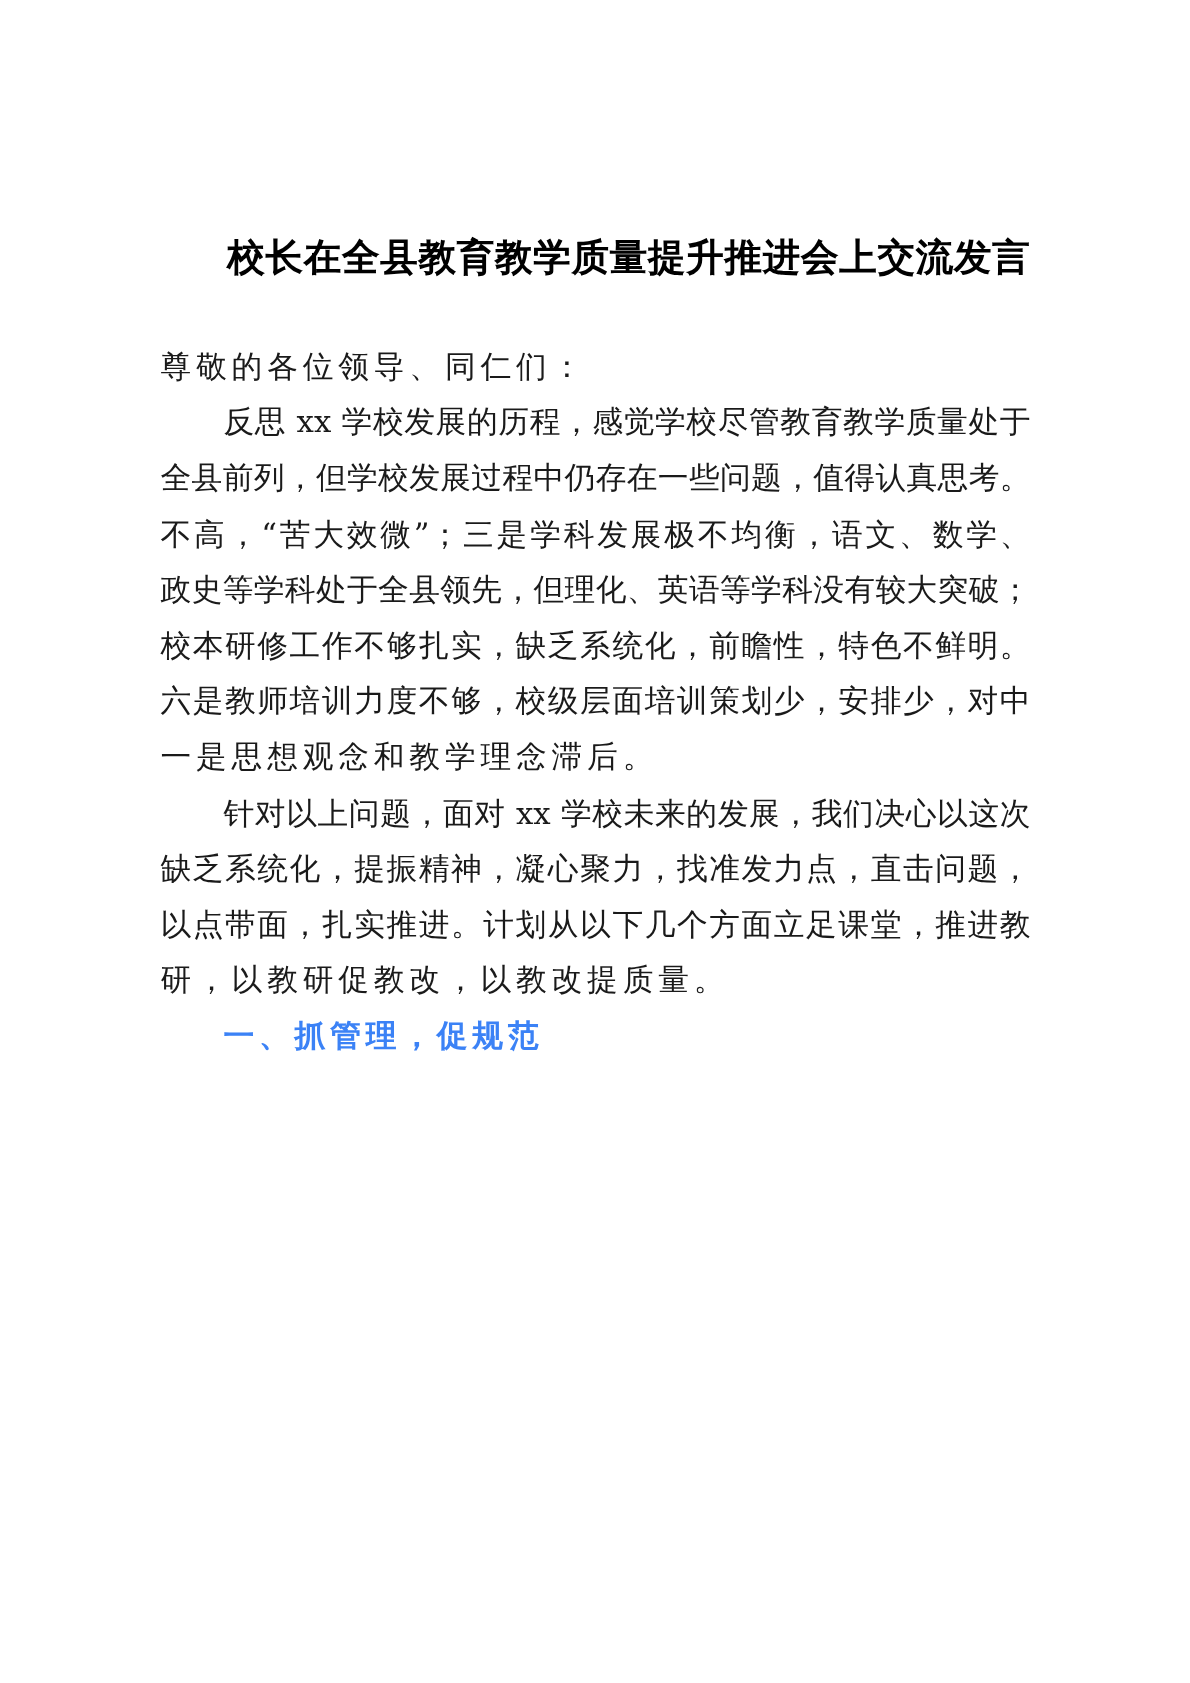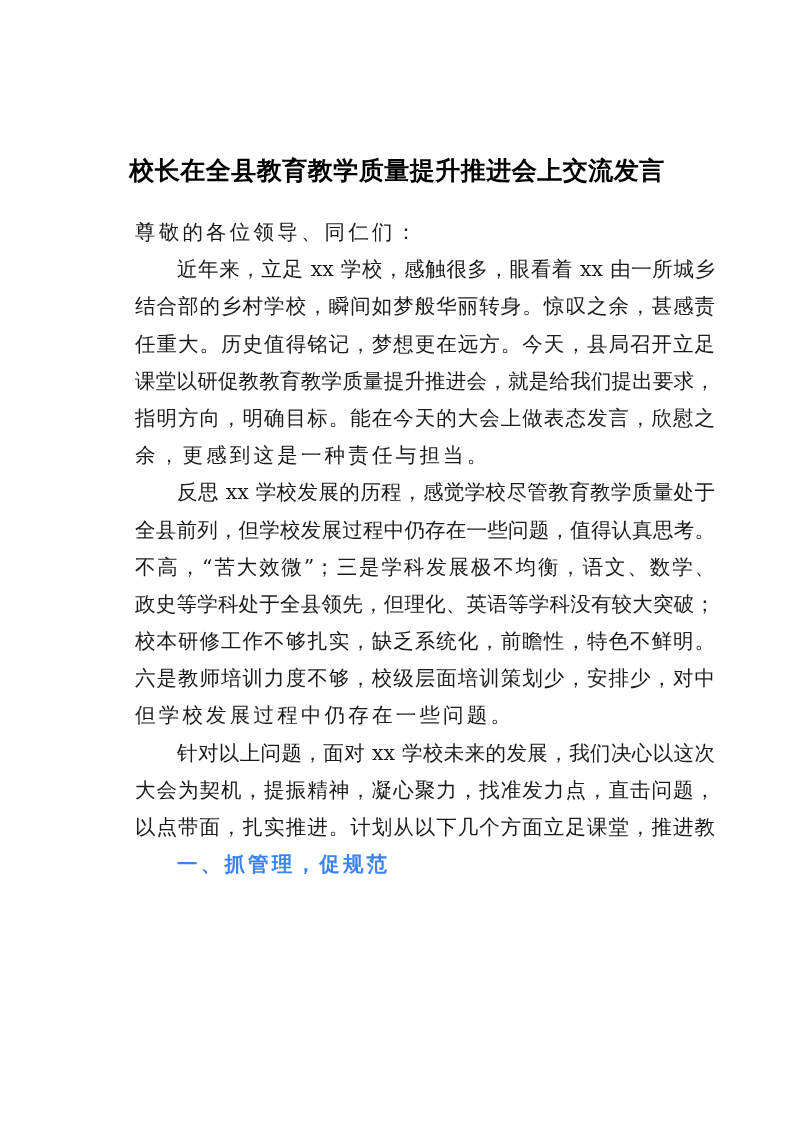--- a/index.html
+++ b/index.html
@@ -19,35 +19,34 @@
       position: absolute;
       left: 107px;
       top: 0;
       width: 580px;
     }
     .title {
       position: absolute;
       left: 0;
       top: 155px;
       width: 580px;
-      text-align: center;
-      font-family: Liberation Mono, monospace;
+      text-align: right;
+      font-family: Liberation Serif, serif;
       font-weight: bold;
       font-size: 25px;
       line-height: 36px;
       letter-spacing: 0.5px;
       white-space: nowrap;
       color: #000;
     }
     .body-text {
       position: absolute;
       left: 0;
-      top: 214px;
+      top: 226px;
       width: 580px;
-      margin-left: 28px;
     }
     .line {
       height: 37.2px;
       line-height: 37.2px;
       font-size: 20.5px;
       white-space: nowrap;
       letter-spacing: 3.2px;
       color: #1a1a1a;
     }
     .line.justify {
@@ -65,40 +64,33 @@
   </style>
 </head>
 <body>
 
 <div class="page">
   <div class="title">校长在全县教育教学质量提升推进会上交流发言</div>
 
   <div class="body-text">
     <div class="line">尊敬的各位领导、同仁们：</div>
 
-    <div>
-      <div class="line justify indent">近年来，立足 xx 学校，感触很多，眼看着 xx 由一所城乡</div>
-      <div class="line justify">结合部的乡村学校，瞬间如梦般华丽转身。惊叹之余，甚感责</div>
-      <div class="line justify">任重大。历史值得铭记，梦想更在远方。今天，县局召开立足</div>
-      <div class="line justify">课堂以研促教教育教学质量提升推进会，就是给我们提出要求，</div>
-      <div class="line justify">指明方向，明确目标。能在今天的大会上做表态发言，欣慰之</div>
-      <div class="line">余，更感到这是一种责任与担当。</div>
-    </div>
 
     <div>
       <div class="line justify indent">反思 xx 学校发展的历程，感觉学校尽管教育教学质量处于</div>
       <div class="line justify">全县前列，但学校发展过程中仍存在一些问题，值得认真思考。</div>
       <div class="line justify">不高，“苦大效微”；三是学科发展极不均衡，语文、数学、</div>
       <div class="line justify">政史等学科处于全县领先，但理化、英语等学科没有较大突破；</div>
       <div class="line justify">校本研修工作不够扎实，缺乏系统化，前瞻性，特色不鲜明。</div>
       <div class="line justify">六是教师培训力度不够，校级层面培训策划少，安排少，对中</div>
-      <div class="line">但学校发展过程中仍存在一些问题。</div>
+      <div class="line">一是思想观念和教学理念滞后。</div>
     </div>
 
     <div>
       <div class="line justify indent">针对以上问题，面对 xx 学校未来的发展，我们决心以这次</div>
-      <div class="line justify">大会为契机，提振精神，凝心聚力，找准发力点，直击问题，</div>
+      <div class="line justify">缺乏系统化，提振精神，凝心聚力，找准发力点，直击问题，</div>
       <div class="line justify">以点带面，扎实推进。计划从以下几个方面立足课堂，推进教</div>
+      <div class="line">研，以教研促教改，以教改提质量。</div>
     </div>
 
     <div class="line indent heading">一、抓管理，促规范</div>
   </div>
 </div>
 
 </body></html>

